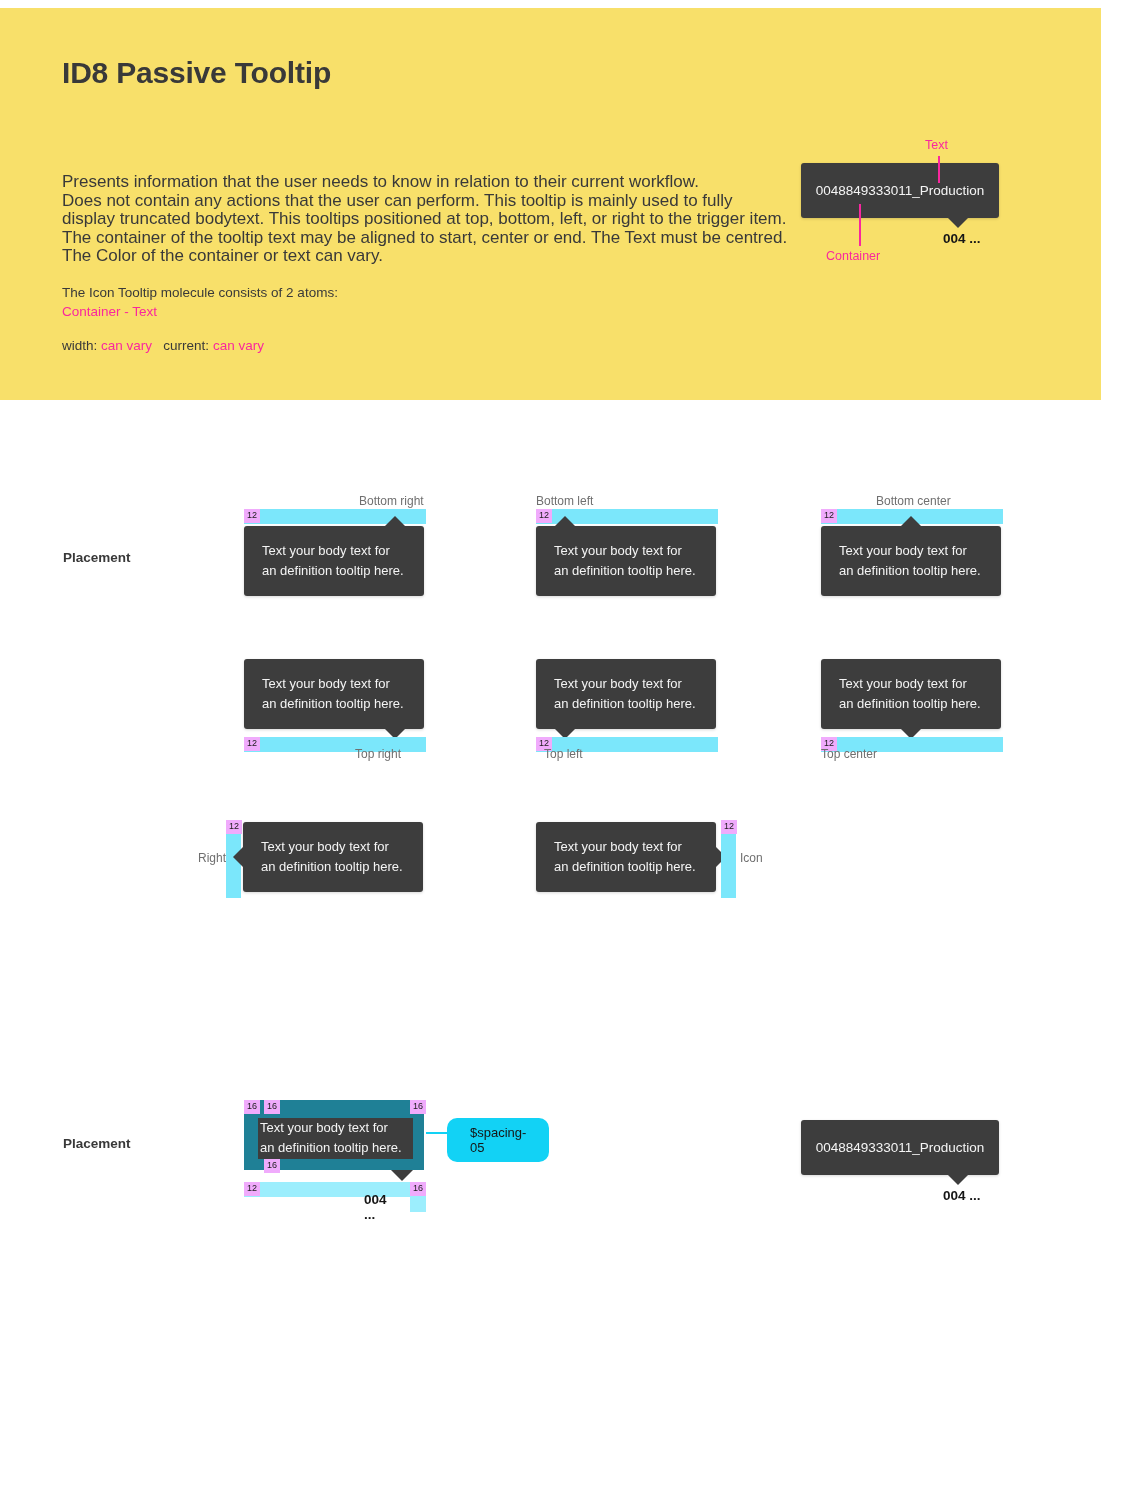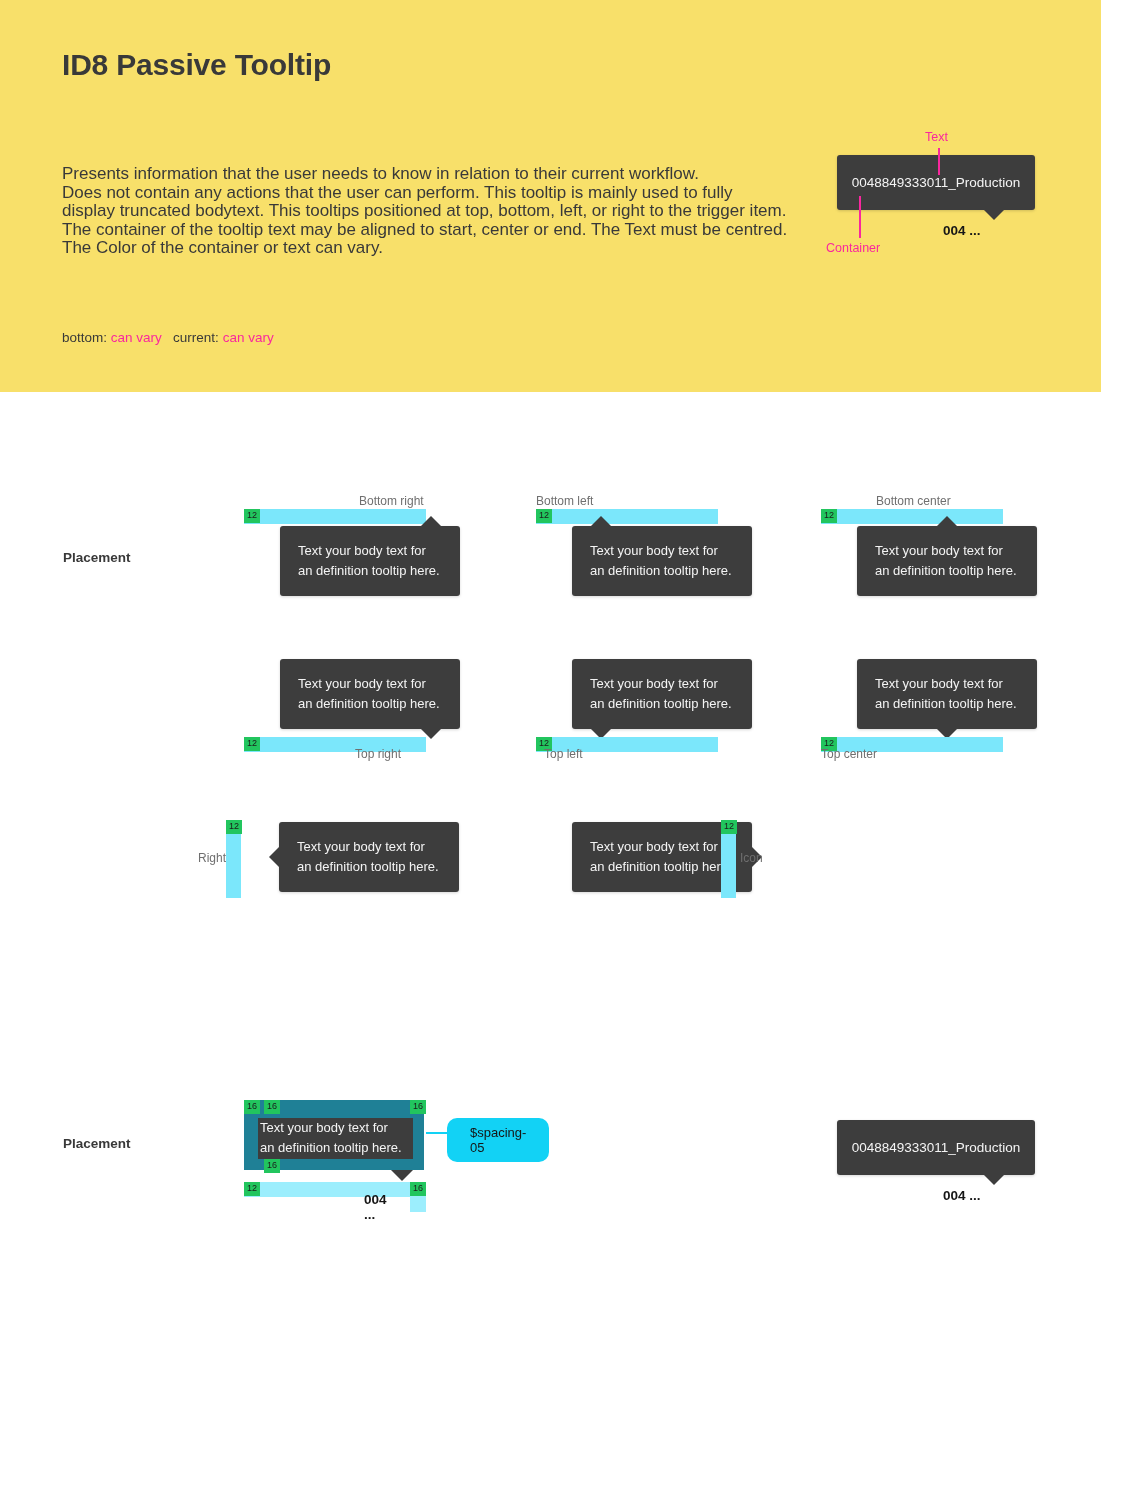--- a/index.html
+++ b/index.html
@@ -8,21 +8,21 @@
     height: 1506px;
     background: #ffffff;
     font-family: "Liberation Sans", sans-serif;
     overflow: hidden;
   }
 
   .page { position: relative; width: 1145px; height: 1506px; }
 
   
   .hero {
-    position: absolute; left: 0; top: 0;
+    position: absolute; left: 0; top: 8px;
     width: 1101px; height: 392px;
     background: #F8E06A;
   }
   .hero-title {
     position: absolute; left: 62px; top: 48px;
     font-size: 30px; font-weight: bold; color: #393939;
     letter-spacing: -0.2px;
   }
   .hero-desc {
     position: absolute; left: 62px; top: 165px;
@@ -41,21 +41,20 @@
   }
 
   
   .hero-sample { position: absolute; left: 801px; top: 155px; }
   .tt {
     position: relative;
     background: #3D3D3D;
     border-radius: 3px;
     color: #F4F4F4;
     box-shadow: 0 1px 3px rgba(0,0,0,0.16);
-    margin-left: 36px;
   }
   .tt-oneline {
     width: 198px; height: 55px;
     display: flex; align-items: center; justify-content: center;
     font-size: 13.5px;
   }
   .arrow-down, .arrow-up, .arrow-left, .arrow-right {
     position: absolute; width: 0; height: 0;
   }
   .arrow-down {
@@ -99,21 +98,21 @@
   
   .spec { position: absolute; }
   .cyan-bar {
     position: absolute; background: #7BE7FB; height: 15px;
   }
   .cyan-bar-v {
     position: absolute; background: #7BE7FB; width: 15px;
   }
   .badge {
     position: absolute;
-    background: #22c55e; color: #1b1b1b;
+    background: #f0abfc; color: #1b1b1b;
     font-size: 9px; line-height: 11px;
     padding: 1px 3px 2px 3px;
     font-family: "Liberation Sans", sans-serif;
   }
   .place-label {
     position: absolute; font-size: 12px; color: #6F6F6F; white-space: nowrap; text-align: right;
   }
   .tt-body {
     width: 180px; height: 70px;
     padding: 14px 18px;
@@ -149,23 +148,27 @@
 <div class="page">
 
   <div class="hero">
     <div class="hero-title">ID8 Passive Tooltip</div>
     <div class="hero-desc">Presents information that the user needs to know in relation to their current workflow.
 Does not contain any actions that the user can perform. This tooltip is mainly used to fully
 display truncated bodytext. This tooltips positioned at top, bottom, left, or right to the trigger item.
 The container of the tooltip text may be aligned to start, center or end. The Text must be centred.
 The Color of the container or text can vary.</div>
 
+    <div class="hero-atoms">
+      <div>The Icon Tooltip molecule consists of 2 atoms:</div>
+      <div class="atom-list">Container - Text</div>
+    </div>
 
     <div class="hero-dims">
-      <span>bottom:</span>
+      <span>width:</span>
       <span class="pink">can vary</span>
       &nbsp;
       <span>current:</span>
       <span class="pink">can vary</span>
     </div>
 
     <div class="hero-sample">
       <div class="tt tt-oneline">
         <span>0048849333011_Production</span>
         <span class="arrow-down" style="left:146px;"></span>

